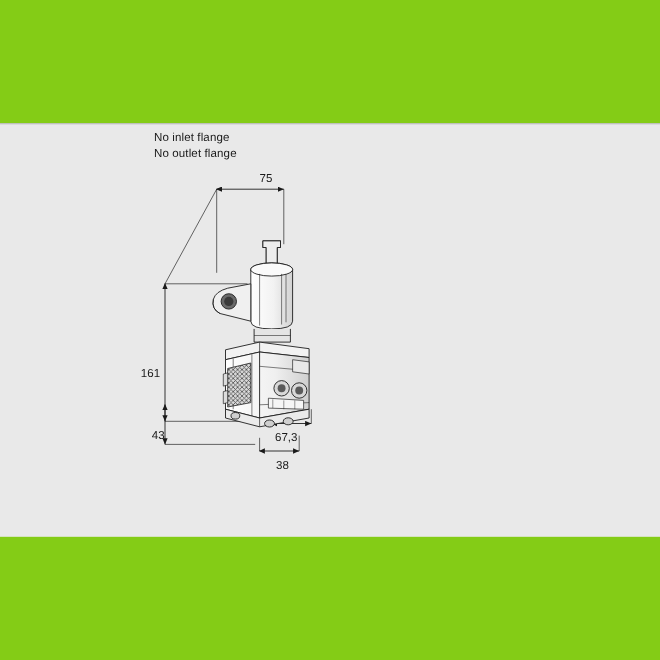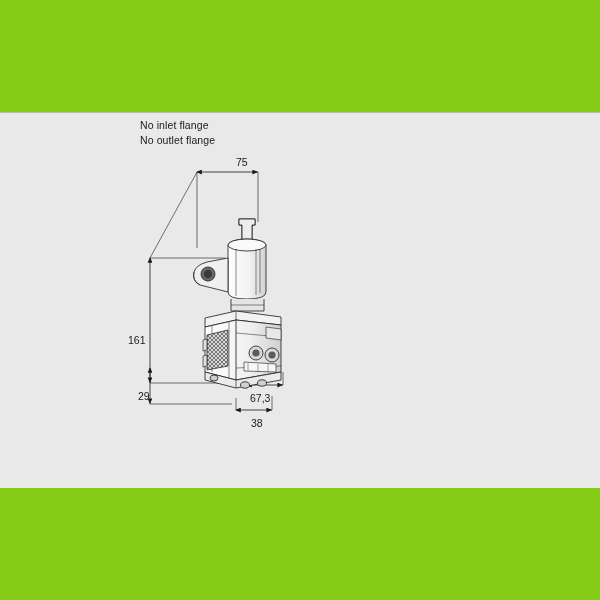--- a/index.html
+++ b/index.html
@@ -69,21 +69,21 @@
 <div id="page">
 
   <div class="field"></div>
   <div class="field-top-rule"></div>
 
   <div class="note note-1">No inlet flange</div>
   <div class="note note-2">No outlet flange</div>
 
   <div class="dim-label lbl-75">75</div>
   <div class="dim-label lbl-161">161</div>
-  <div class="dim-label lbl-32">29</div>
+  <div class="dim-label lbl-32">43</div>
   <div class="dim-label lbl-673">67,3</div>
   <div class="dim-label lbl-45">38</div>
 
   <svg class="draw" viewBox="0 0 600 600">
     <defs>
       <marker id="ar" markerWidth="8" markerHeight="8" refX="7" refY="3" orient="auto">
         <path d="M0,0 L7,3 L0,6 z" fill="#1a1a1a"></path>
       </marker>
       <marker id="arS" markerWidth="8" markerHeight="8" refX="1" refY="3" orient="auto">
         <path d="M7,0 L0,3 L7,6 z" fill="#1a1a1a"></path>

